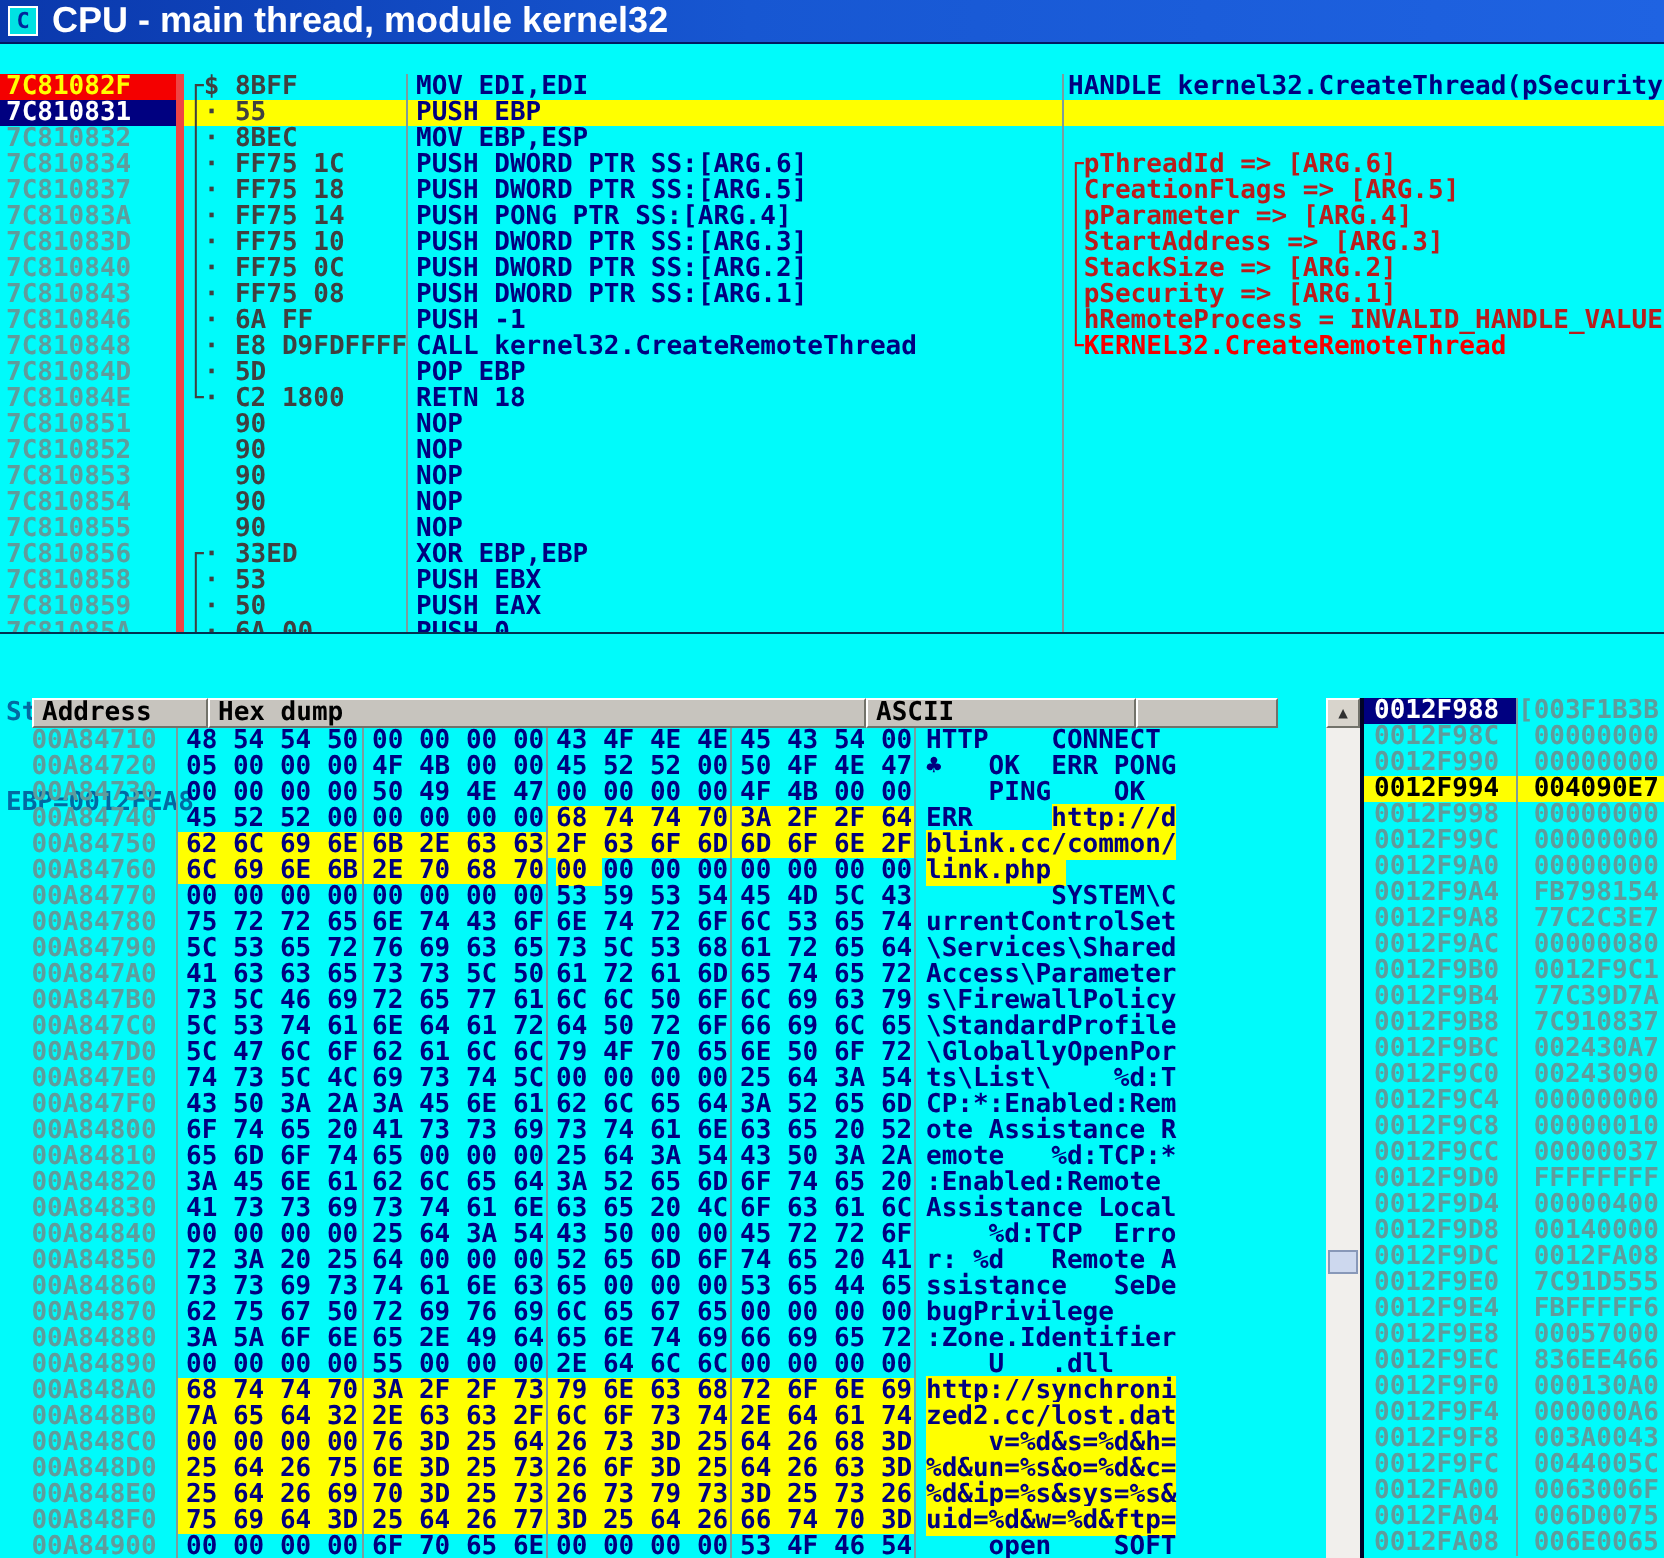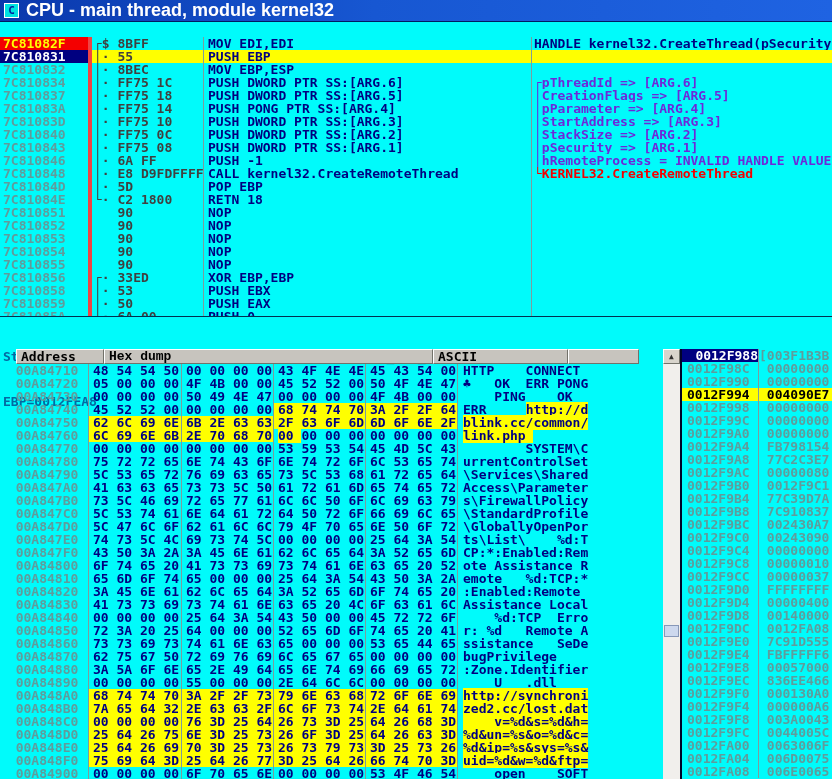--- a/index.html
+++ b/index.html
@@ -20,37 +20,37 @@
   
   .pane-disasm { position:absolute; left:0; top:32px; width:832px; height:294px;
     padding-top:5px; background:#00FBFB; overflow:hidden; }
   .drow { display:grid; grid-template-columns:88px 115px 328px auto;
     height:13px; line-height:13px; white-space:pre; overflow:hidden; }
   .ca { color:#5F9C9C; padding-left:3px; }
   .ca-red { background:#F40000; color:#FFFF00; }
   .ca-sel { background:#000080; color:#FFFFFF; }
   .ch { color:#404040; border-left:4px solid #ef4444; padding-left:2px; }
   .ci { color:#000080; border-left:1px solid #7d9c9c; padding-left:4px; }
-  .cc { color:#6d28d9; border-left:1px solid #7d9c9c; padding-left:2px; overflow:hidden; }
+  .cc { color:#b91c1c; border-left:1px solid #7d9c9c; padding-left:2px; overflow:hidden; }
   .cc-navy { color:#000080; }
   .cc-red  { color:#F40000; }
   .hl-full .ch, .hl-full .ci, .hl-full .cc { background:#FFFF00; }
   .hl-partial .ci, .hl-partial .cc { background:#FFFF00; }
 
   
   .pane-info { position:absolute; left:0; top:316px; width:832px; height:33px;
     background:#00FBFB; border-top:1px solid #003050; padding:2px 0 0 3px;
     color:#0369a1; line-height:15px; white-space:pre; }
 
   
   .dump-header { position:absolute; left:16px; top:349px; width:663px; height:15px; display:flex; }
   .hdr { background:#C7C4BE; color:#000000; border-top:1px solid #ffffff;
     border-left:1px solid #ffffff; border-right:1px solid #72726a;
     border-bottom:1px solid #72726a; padding-left:4px; line-height:13px; white-space:pre; }
-  .hdr-address { width:88px; } .hdr-hex { width:329px;font-family:Liberation Mono, monospace; } .hdr-ascii { width:135px; }
+  .hdr-address { width:88px; } .hdr-hex { width:329px; } .hdr-ascii { width:135px; }
   .hdr-blank { width:71px; }
 
   
   .dump-body { position:absolute; left:0; top:364px; width:663px; height:415px; overflow:hidden; }
   .hrow { display:grid; grid-template-columns:88px 369px 135px auto;
     height:13px; line-height:13px; white-space:pre; }
   .da { color:#5F9C9C; padding-left:6px;text-align:center; }
   .hx { border-left:1px solid #7d9c9c; color:#000080; }
   .hg { display:inline-block; width:92px; height:13px; padding-left:4px; vertical-align:top; }
   .gb { border-left:1px solid #7d9c9c; }
@@ -64,21 +64,21 @@
     border-right:1px solid #72726a; border-bottom:1px solid #72726a;
     font-size:8px; line-height:13px; text-align:center; color:#303030; }
   .scroll-thumb { position:absolute; left:1px; top:276px; width:15px; height:12px;
     background:#CDD8EE; border:1px solid #8898b8; }
 
   
   .pane-stack { position:absolute; left:680px; top:349px; width:152px; height:430px;
     background:#00FBFB; border-left:2px solid #000428; overflow:hidden; }
   .srow { display:grid; grid-template-columns:76px auto; height:13px; line-height:13px; white-space:pre; }
   .sa { color:#5F9C9C; padding-left:5px; }
-  .sa-sel { background:#000080; color:#FFFFFF;text-align:right; }
+  .sa-sel { background:#000080; color:#FFFFFF; }
   .sv { color:#5F9C9C; border-left:1px solid #7d9c9c; padding-left:0; }
   .srow.hl { background:#FFFF00; }
   .srow.hl .sa, .srow.hl .sv { color:#000000; background:#FFFF00; }
 </style>
 </head>
 <body>
 
 <div class="titlebar">
   <div class="app-icon">C</div>
   <div class="title-text">CPU - main thread, module kernel32</div>

